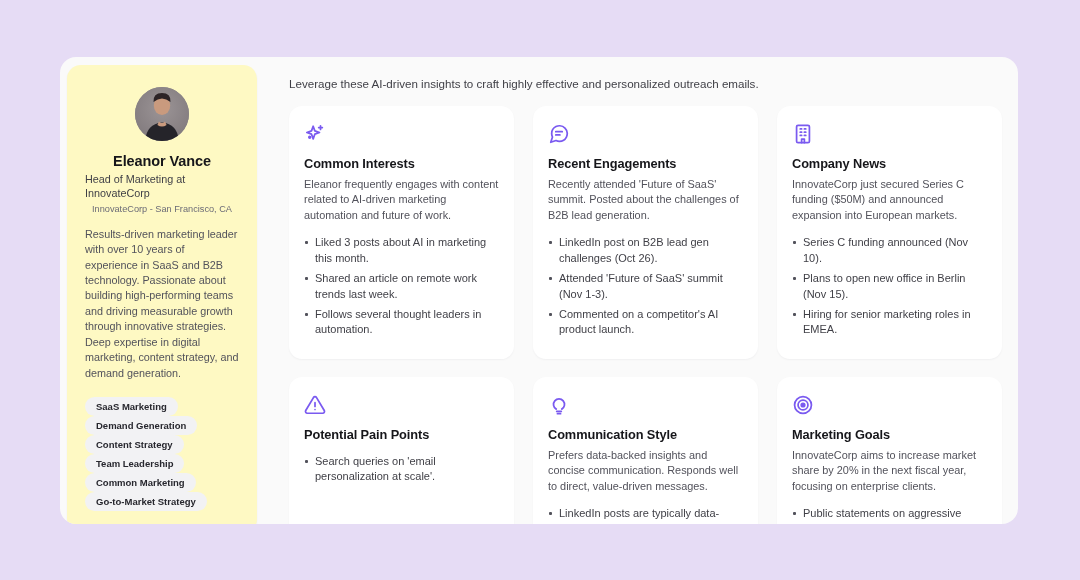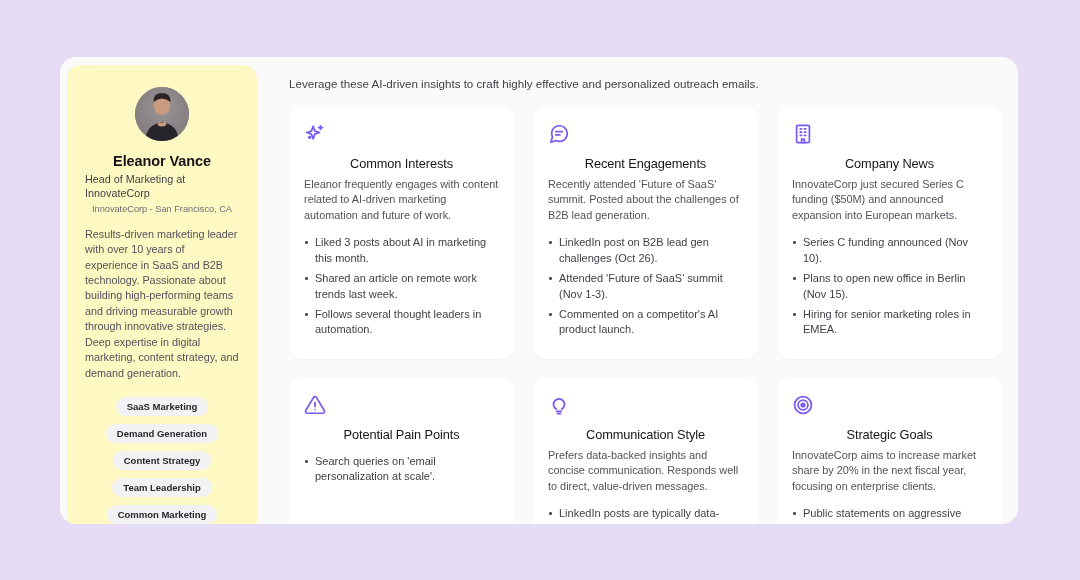--- a/index.html
+++ b/index.html
@@ -50,21 +50,21 @@
     line-height: 1.33; margin-top: 3px;
   }
   .p-company {
     font-size: 9.2px; color: #6b6b76;
     text-align: center; margin-top: 3px;
   }
   .p-summary {
     font-size: 10.8px; color: #52525b;
     line-height: 1.43; margin-top: 13px;
   }
-  .tags { margin-top: 16px; display: flex; flex-direction: column; align-items: center; gap: 8px; }
+  .tags { margin-top: 16px; display: flex; flex-direction: column; align-items: flex-start; gap: 0; }
   .tag {
     background: #f2f2f4; color: #27272e;
     font-size: 9.5px; font-weight: bold;
     border-radius: 999px;
     padding: 4px 11px;
     white-space: nowrap;
   }
 
   
   .content-col {
@@ -83,22 +83,22 @@
   }
   .card {
     background: #ffffff;
     border-radius: 13px;
     padding: 17px 15px 16px 15px;
     box-shadow: 0 1px 2px rgba(16,16,40,0.045);
   }
   .card-icon { color: #7a5af0; margin-bottom: 11px; height: 22px; }
   .card-icon svg { display: block; }
   .card-title {
-    font-size: 12.8px; font-weight: normal; color: #16161a;
-    margin-bottom: 6px; letter-spacing: -0.1px; text-align: center;
+    font-size: 12.8px; font-weight: bold; color: #16161a;
+    margin-bottom: 6px; letter-spacing: -0.1px;
   }
   .card-desc {
     font-size: 10.9px; color: #52525b; line-height: 1.42;
   }
   .bullets { margin-top: 12px; list-style: none; }
   .bullets li {
     font-size: 11px; color: #3f3f46; line-height: 1.4;
     position: relative; padding-left: 11px; margin-bottom: 5px;
   }
   .bullets li::before {
@@ -234,21 +234,21 @@
       </div>
 
       <div class="card">
         <div class="card-icon">
           <svg width="22" height="22" viewBox="0 0 24 24" fill="none" stroke="currentColor" stroke-width="1.9">
             <circle cx="12" cy="12" r="9.2"></circle>
               <circle cx="12" cy="12" r="5.4"></circle>
               <circle cx="12" cy="12" r="1.9" fill="currentColor"></circle>
           </svg>
         </div>
-        <div class="card-title">Strategic Goals</div>
+        <div class="card-title">Marketing Goals</div>
         <div class="card-desc">InnovateCorp aims to increase market share by 20% in the next fiscal year, focusing on enterprise clients.</div>
         <ul class="bullets">
           <li>Public statements on aggressive growth targets.</li>
 
         </ul>
       </div>
 
     </div>
   </div>
 </div>

